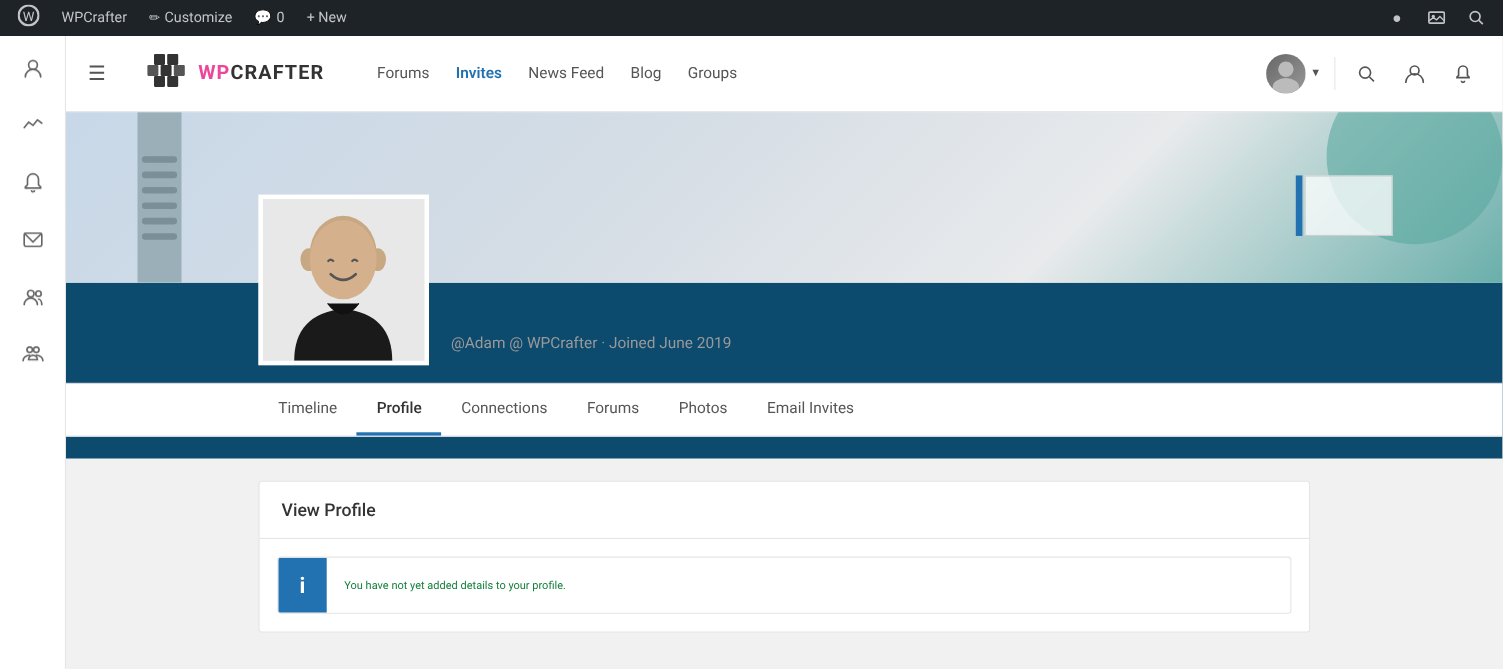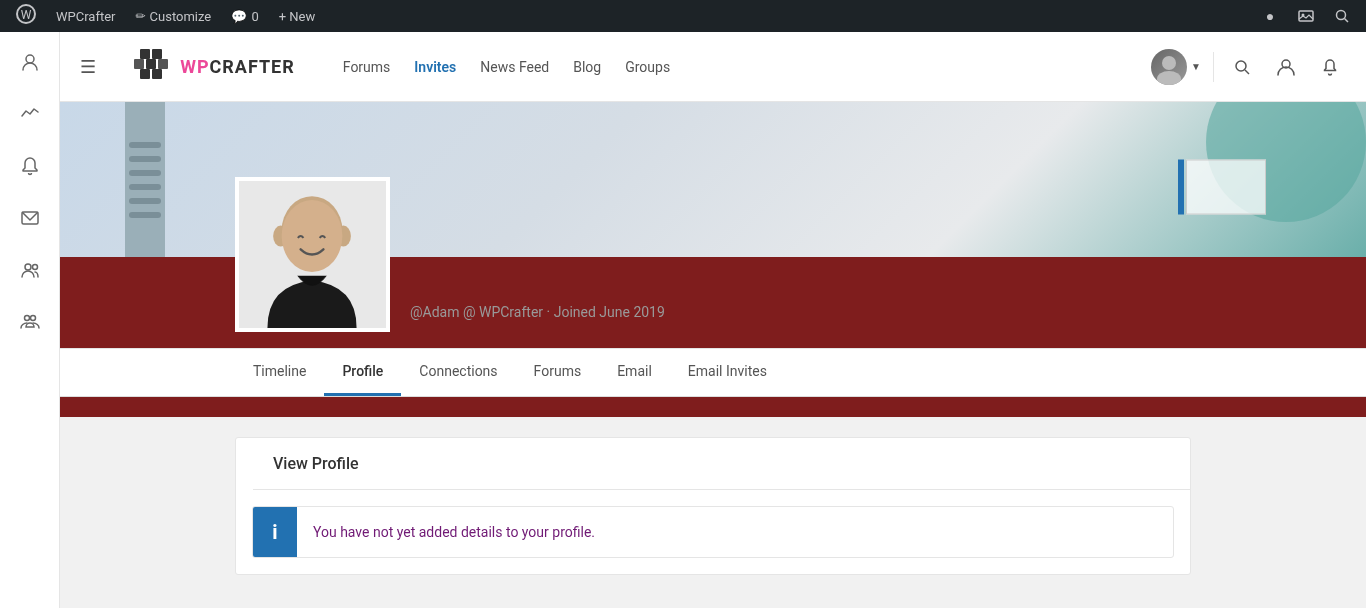--- a/index.html
+++ b/index.html
@@ -165,21 +165,21 @@
     
     .profile-cover {
       background: linear-gradient(135deg, #c8d8e8 0%, #d5dde5 40%, #e8eaec 70%, #6aafaa 100%);
       height: 155px;
       position: relative;
       overflow: hidden;
     }
 
     
     .profile-section {
-      background: #7f1d1d;
+      background: #0c4a6e;
       padding: 0 0 20px 0;
       margin-bottom: 0;
     }
     .profile-header {
       display: flex;
       align-items: flex-end;
       padding: 0 175px 16px 175px;
       gap: 20px;
       border-bottom: 1px solid #e5e5e5;
     }
@@ -253,21 +253,20 @@
       background: #fff;
       border: 1px solid #e5e5e5;
       border-radius: 3px;
     }
     .view-profile-header {
       display: flex;
       align-items: center;
       justify-content: space-between;
       padding: 16px 20px;
       border-bottom: 1px solid #e5e5e5;
-      margin-left: 17px;
     }
     .view-profile-title {
       font-size: 16px;
       color: #333;
       font-weight: 500;
     }
     .edit-profile-btn {
       border: 1px solid #2271b1;
       background: transparent;
       color: #2271b1;
@@ -291,22 +290,22 @@
       min-height: 50px;
       display: flex;
       align-items: center;
       justify-content: center;
       color: #fff;
       font-size: 20px;
       font-weight: 700;
     }
     .notice-text {
       padding: 14px 16px;
-      font-size: 14px;
-      color: #701a75;
+      font-size: 10px;
+      color: #15803d;
       flex: 1;
     }
   </style>
 </head>
 <body>
 
 <div class="wp-admin-bar">
   <div class="wp-admin-bar-item">
     <span style="font-size:18px; color:#c3c4c7;">
       <svg width="20" height="20" viewBox="0 0 20 20" fill="#c3c4c7">
@@ -490,21 +489,21 @@
       <div class="profile-info">
         <div class="profile-username">@Adam @ WPCrafter · Joined June 2019</div>
       </div>
     </div>
 
     <div class="profile-tabs">
       <a class="profile-tab">Timeline</a>
       <a class="profile-tab active">Profile</a>
       <a class="profile-tab">Connections</a>
       <a class="profile-tab">Forums</a>
-      <a class="profile-tab">Email</a>
+      <a class="profile-tab">Photos</a>
       <a class="profile-tab">Email Invites</a>
     </div>
   </div>
 
   <div class="content-area">
     <div class="view-profile-card">
       <div class="view-profile-header">
         <span class="view-profile-title">View Profile</span>
       </div>
       <div class="profile-notice">

